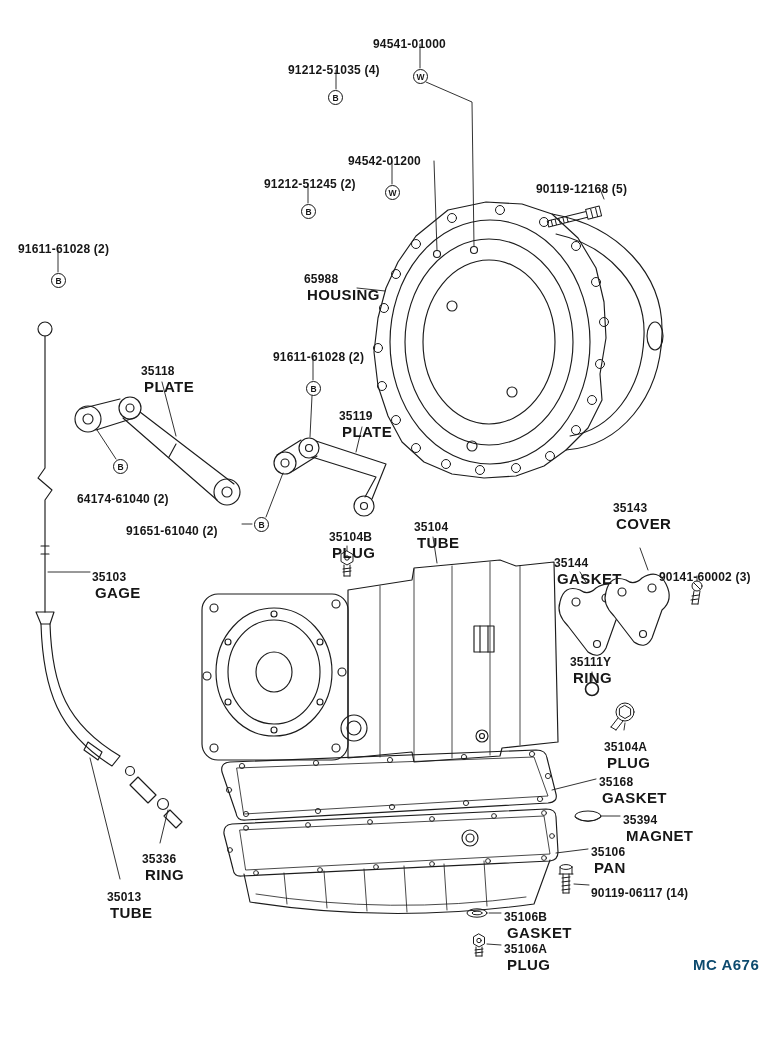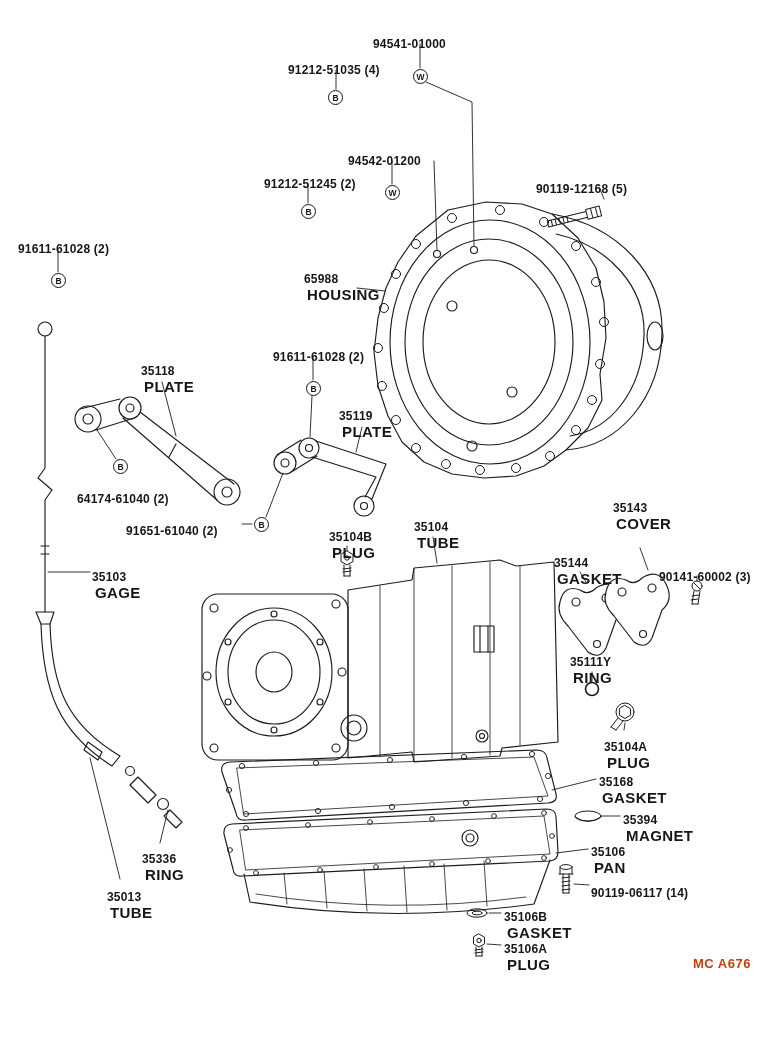--- a/index.html
+++ b/index.html
@@ -7,21 +7,21 @@
   body { font-family:"Liberation Sans", sans-serif; }
   .canvas { position:relative; width:784px; height:1056px; background:#ffffff; overflow:hidden; }
   svg.art { position:absolute; left:0; top:0; }
   .label { position:absolute; color:#161616; line-height:1.18; white-space:nowrap; }
   .label .part { display:block; font-size:12px; font-weight:700; letter-spacing:0.2px;margin-top:8px; }
   .label .sub { display:block; font-size:15px; font-weight:700; margin-left:3px; letter-spacing:0.4px; }
   .label .sub:empty { display:none; }
   .marker { position:absolute; width:15px; height:15px; border:1.4px solid #161616; border-radius:50%;
             display:flex; align-items:center; justify-content:center;
             font-size:8.5px; font-weight:700; color:#161616; background:#ffffff; }
-  .footer-code { position:absolute; font-size:13px; font-weight:700; color:#c2410c; letter-spacing:0.5px; }
+  .footer-code { position:absolute; font-size:15px; font-weight:700; color:#0c4a6e; letter-spacing:0.5px; }
 </style>
 </head>
 <body>
 
 <div class="canvas">
 
   <svg class="art" width="784" height="1056" viewBox="0 0 784 1056">
     <g stroke="#1c1c1c" fill="none" stroke-width="1.15" stroke-linecap="round" stroke-linejoin="round">
 
       <g stroke-width="0.9">

